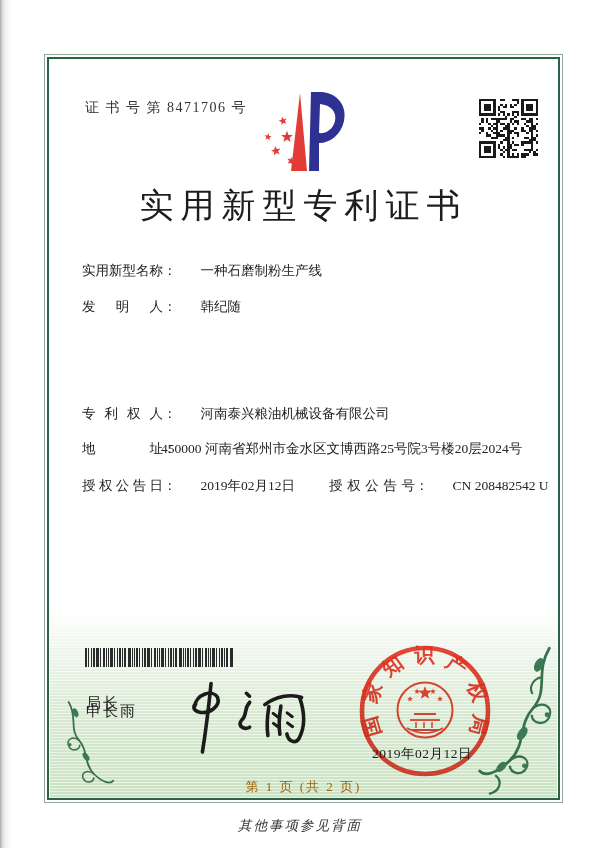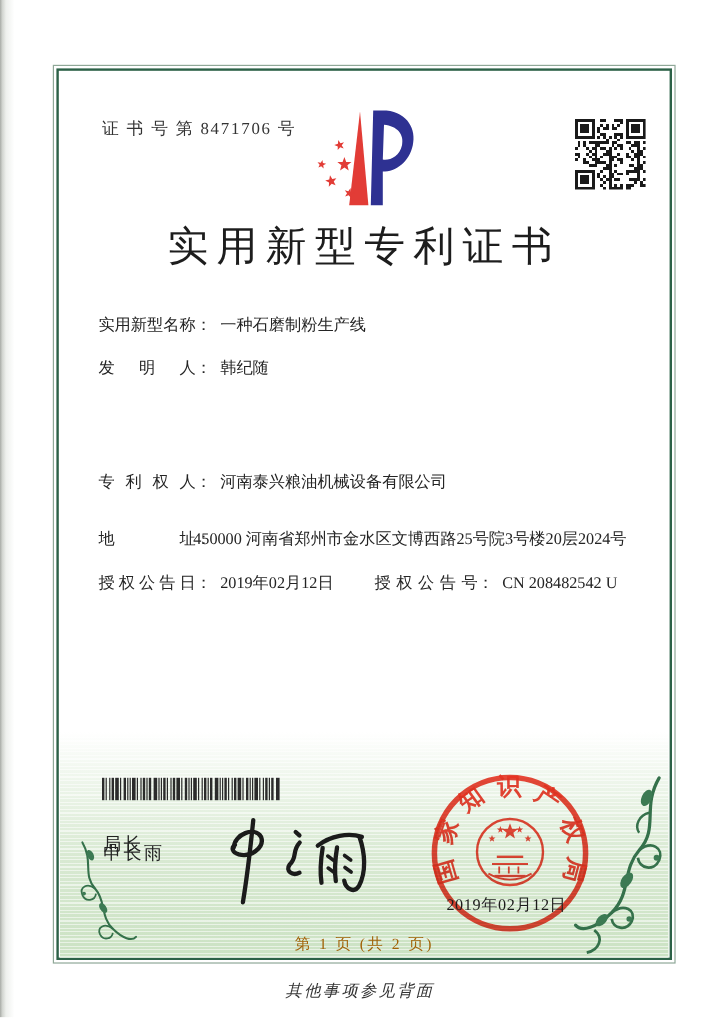--- a/index.html
+++ b/index.html
@@ -23,21 +23,21 @@
       linear-gradient(to bottom, rgba(216,234,210,0) 0%, rgba(216,234,210,0.45) 22%, rgba(207,228,199,0.8) 55%, #cbe2c3 100%);
   }
   .cert-no{position:absolute;left:85px;top:99px;font-size:14px;letter-spacing:1.5px;color:#333;}
   .logo{position:absolute;left:248px;top:90px;width:100px;height:86px;}
   .qr{position:absolute;left:479px;top:99px;width:59px;height:59px;}
   .title{position:absolute;left:47px;top:183px;width:513px;text-align:center;
     font-size:34px;font-weight:normal;letter-spacing:7px;color:#1d1d1d;white-space:nowrap;}
   .row{position:absolute;left:82px;font-size:13.5px;color:#242424;white-space:nowrap;}
   .lab{display:inline-block;width:81px;text-align:justify;text-align-last:justify;}
   .colon{margin-left:0;}
-  .val{margin-left:7px;}
+  .val{margin-left:24px;}
   .addr-val{position:absolute;left:125px;top:440px;width:406px;font-size:13.5px;
     line-height:17.5px;text-indent:36px;color:#242424;}
   .lab2{display:inline-block;width:86px;text-align:justify;text-align-last:justify;margin-left:34px;}
   .paras{position:absolute;left:63px;top:504px;width:478px;font-size:13px;line-height:16.4px;
     color:#333;font-style:italic;letter-spacing:0.3px;}
   .paras p{margin:0;text-indent:30px;}
   .barcode{position:absolute;left:85px;top:648px;width:152px;height:19px;}
   .signer-title{position:absolute;left:86px;top:694px;font-family:"Liberation Sans","DejaVu Sans",sans-serif;
     font-size:15px;font-weight:500;letter-spacing:2px;color:#222;}
   .signer-name{position:absolute;left:86px;top:702px;font-family:"Liberation Sans","DejaVu Sans",sans-serif;
@@ -297,21 +297,21 @@
     </svg>
 
   <div class="title">实用新型专利证书</div>
 
   <div class="row" style="top:262px">
     <span class="lab">实用新型名称</span><span class="colon">：</span><span class="val">一种石磨制粉生产线</span>
   </div>
   <div class="row" style="top:298px">
     <span class="lab">发明人</span><span class="colon">：</span><span class="val">韩纪随</span>
   </div>
-  <div class="row" style="top:393px">
+  <div class="row" style="top:405px">
     <span class="lab">专利权人</span><span class="colon">：</span><span class="val">河南泰兴粮油机械设备有限公司</span>
   </div>
   <div class="row" style="top:440px">
     <span class="lab">地址</span><span class="colon">：</span>
   </div>
   <div class="addr-val">450000 河南省郑州市金水区文博西路25号院3号楼20层2024号</div>
   <div class="row" style="top:477px">
     <span class="lab">授权公告日</span><span class="colon">：</span><span class="val">2019年02月12日</span><span class="lab2">授权公告号</span><span class="colon">：</span><span class="val">CN 208482542 U</span>
   </div>
 

